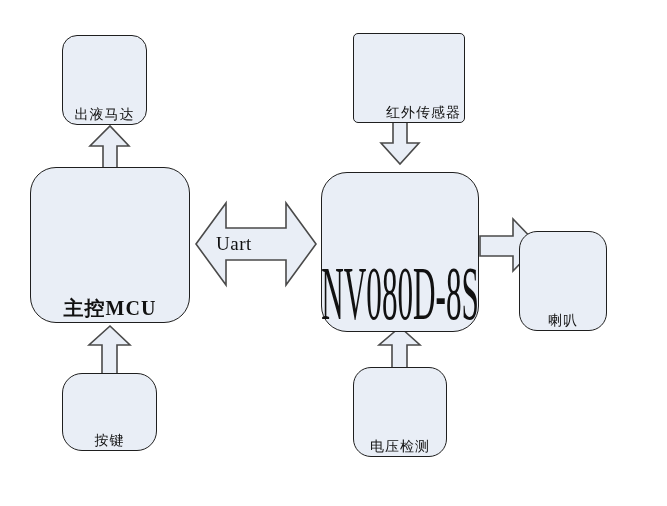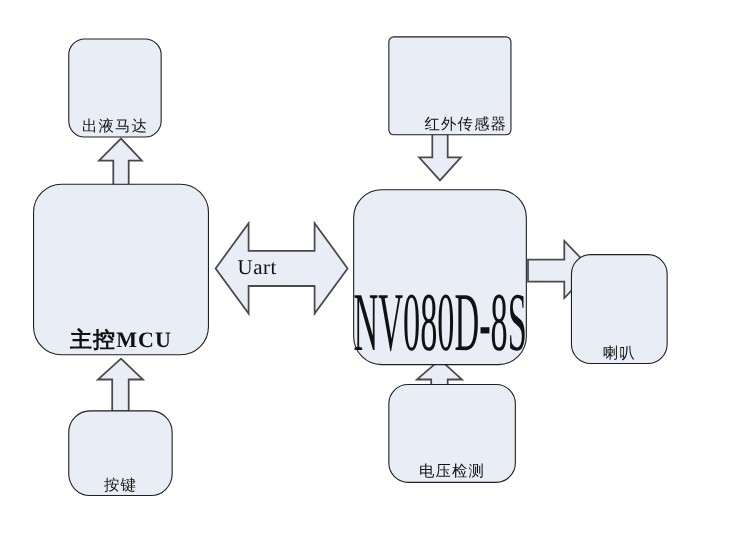--- a/index.html
+++ b/index.html
@@ -67,19 +67,19 @@
   </div>
 
   <div class="node node-small" style="left:519px;top:199px;width:88px;height:100px;border-radius:18px;margin-top:32px;">
     <span>喇叭</span>
   </div>
 
   <div class="node node-small" style="left:62px;top:373px;width:95px;height:78px;border-radius:20px;">
     <span>按键</span>
   </div>
 
-  <div class="node node-small" style="left:353px;top:349px;width:116px;height:90px;border-radius:18px;">
+  <div class="node node-small" style="left:353px;top:367px;width:94px;height:90px;border-radius:18px;">
     <span>电压检测</span>
   </div>
 
   <div class="uart-label">Uart</div>
 
 </div>
 
 </body></html>

